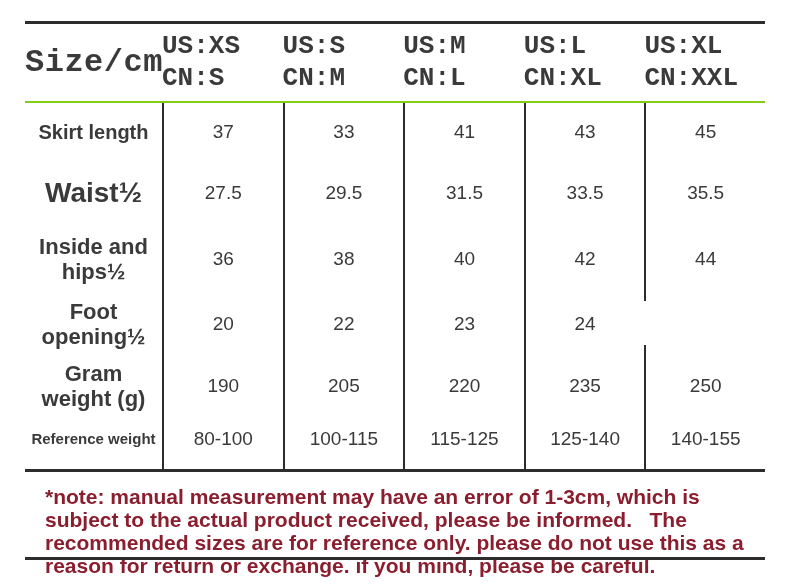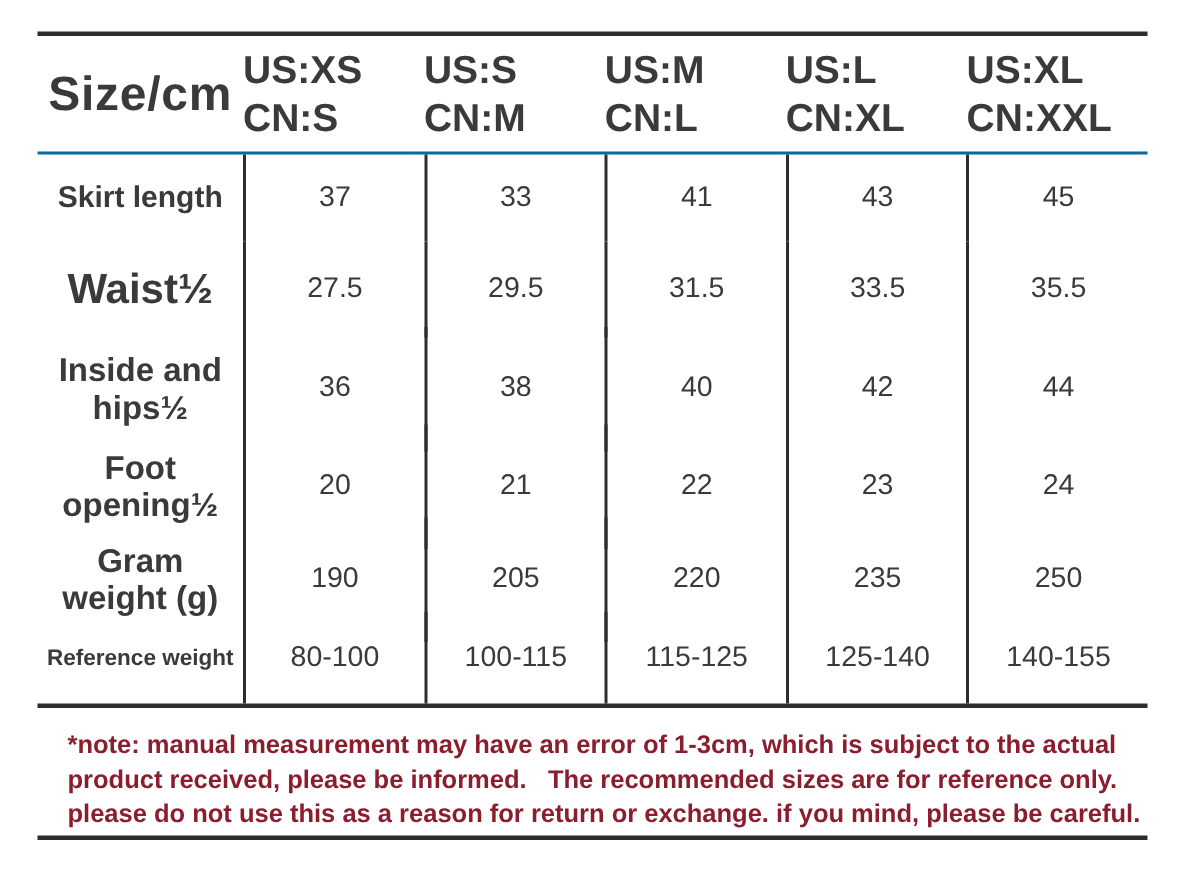--- a/index.html
+++ b/index.html
@@ -11,21 +11,22 @@
     color:#3a3a3a;
     overflow:hidden;
   }
   .table-wrap{position:absolute;left:25px;top:21px;width:740px;}
   .top-rule{height:3px;background:#2d2d2d;}
   .header-row{
     display:grid;
     grid-template-columns:137px repeat(5,1fr);
     height:77px;
     align-items:center;
-    border-bottom:2px solid #0369a1;
+    border-bottom:2px solid #84cc16;
+    font-family:Liberation Mono, monospace;
   }
   .corner{
     font-size:32px;font-weight:700;text-align:center;letter-spacing:0.5px;
   }
   .col-head{
     text-align:left;font-size:26px;font-weight:700;line-height:1.22;
   }
   .col-head span{display:block;}
   .tbody{width:100%;}
   .row{
@@ -44,21 +45,21 @@
   .lbl-xl{font-size:28px;}
   .lbl-lg{font-size:22px;}
   .lbl-xs{font-size:15px;}
   .val{
     font-size:19px;font-weight:400;
     border-left:2px solid #2d2d2d;
   }
   .bottom-rule{height:3px;background:#2d2d2d;}
   .note{
     position:absolute;left:45px;top:485px;width:716px;
-    font-size:17px;font-weight:700;line-height:23px;
+    font-size:21px;font-weight:700;line-height:23px;
     white-space:pre-wrap;
   }
   .foot-rule{
     position:absolute;left:25px;top:557px;width:740px;height:3px;
     background:#2d2d2d;
   }
 </style>
 </head>
 <body>
 
@@ -116,21 +117,20 @@
         <div class="cell val">36</div>
         <div class="cell val">38</div>
         <div class="cell val">40</div>
         <div class="cell val">42</div>
         <div class="cell val">44</div>
       </div>
 
       <div class="row r3">
         <div class="cell label lbl-lg">Foot opening½</div>
         <div class="cell val">20</div>
-        <div class="cell val">21</div>
         <div class="cell val">22</div>
         <div class="cell val">23</div>
         <div class="cell val">24</div>
       </div>
 
       <div class="row r4">
         <div class="cell label lbl-lg">Gram weight (g)</div>
         <div class="cell val">190</div>
         <div class="cell val">205</div>
         <div class="cell val">220</div>

